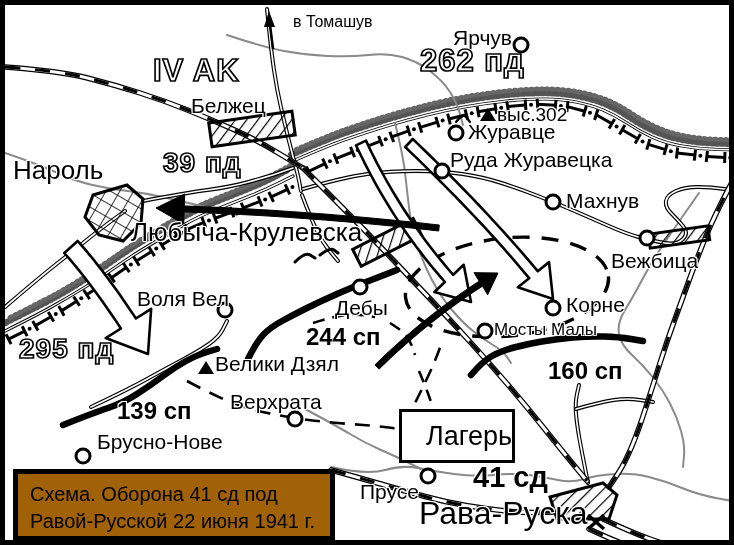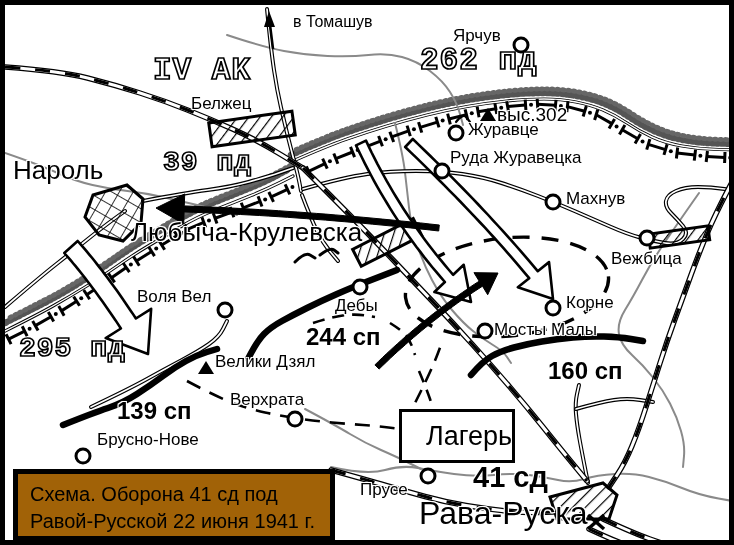--- a/index.html
+++ b/index.html
@@ -6,27 +6,27 @@
   .map-frame{
     position:relative;width:734px;height:545px;box-sizing:border-box;
     background:#fff;border:5px solid #000;overflow:hidden;
     font-family:"Liberation Sans",sans-serif;
   }
   svg.canvas{position:absolute;left:0;top:0;}
   .lbl{
     position:absolute;white-space:nowrap;color:#000;line-height:1;
     text-shadow:-1px -1px 0 #fff,1px -1px 0 #fff,-1px 1px 0 #fff,1px 1px 0 #fff,0 0 2px #fff;
   }
-  .town{font-size:17px;}
+  .town{font-size:21px;}
   .town-sm{font-size:17px;}
   .town-lg{font-size:26px;}
   .city{font-size:32px;}
   .sign{font-size:16px;}
   .height{font-size:19px;}
-  .unit-de{font-weight:700;color:#fff;-webkit-text-stroke:1.7px #000;text-shadow:none;letter-spacing:1px;font-family:Liberation Mono, monospace;}
+  .unit-de{font-weight:700;color:#fff;-webkit-text-stroke:1.7px #000;text-shadow:none;letter-spacing:1px;}
   .unit-de-lg{font-size:31px;}
   .unit-de-md{font-size:28px;}
   .unit-su{font-weight:700;font-size:24px;}
   .unit-su-lg{font-size:29px;}
   .camp-box{
     position:absolute;left:394px;top:404px;width:110px;height:48px;
     border:3px solid #000;background:#fff;display:flex;align-items:center;justify-content:flex-end;
     font-size:27px;color:#000;
   }
   .caption-box{

